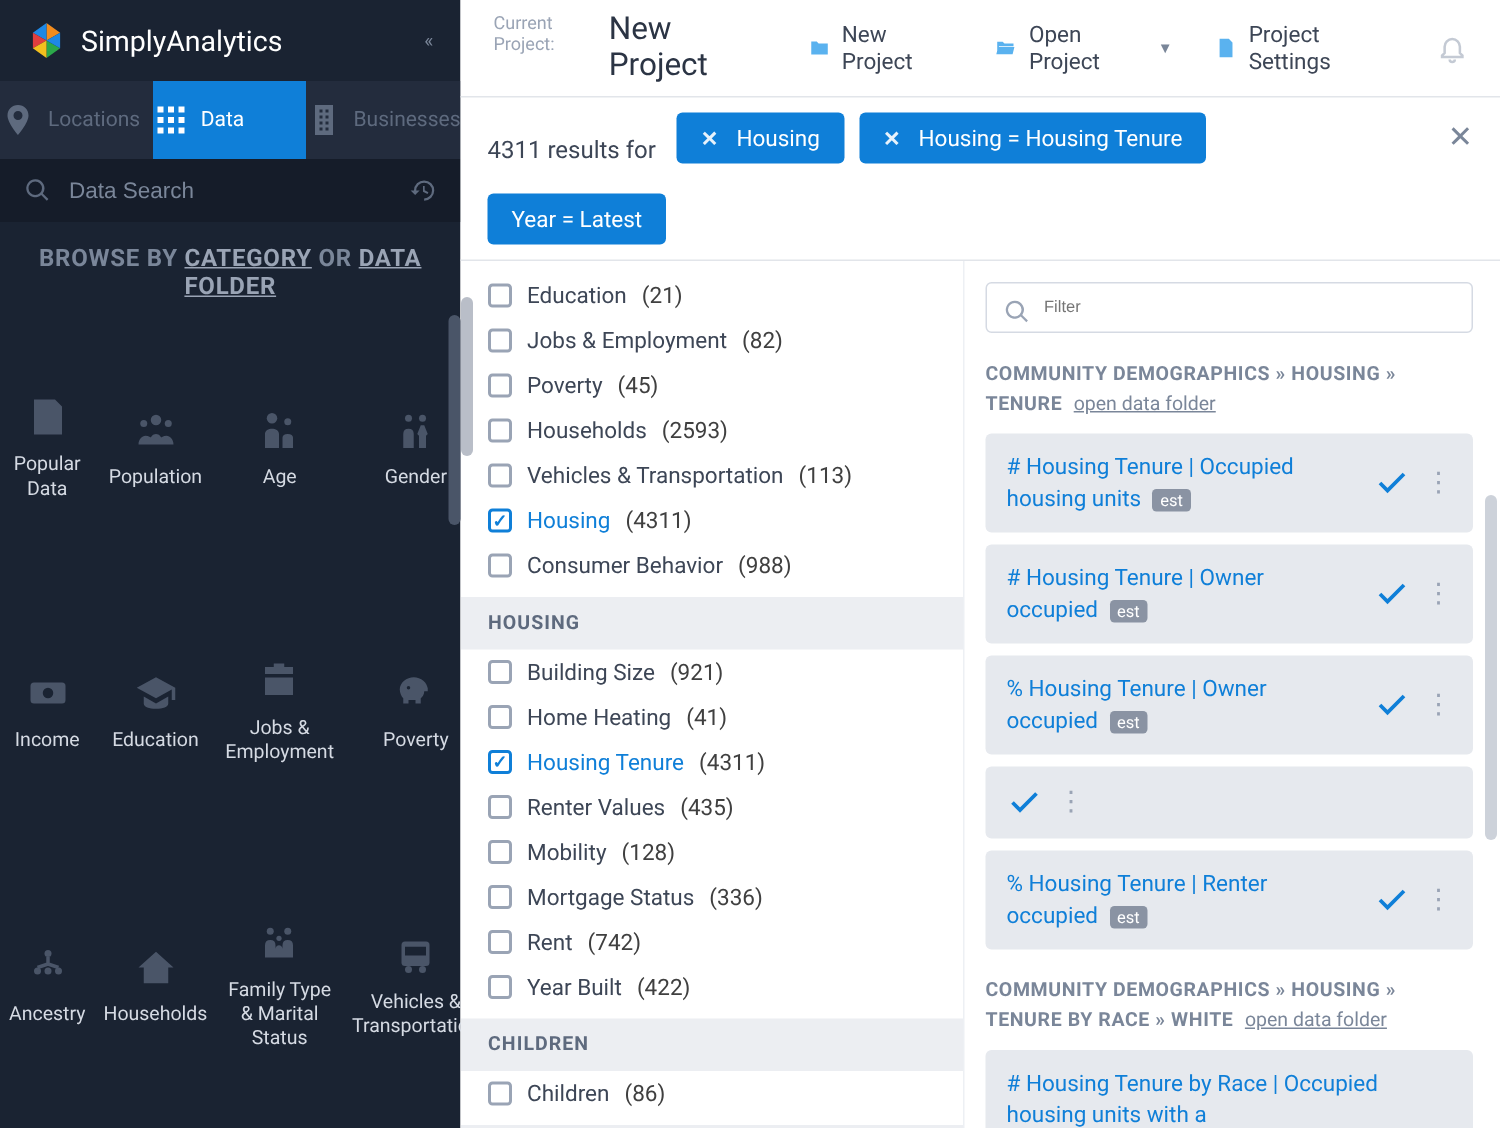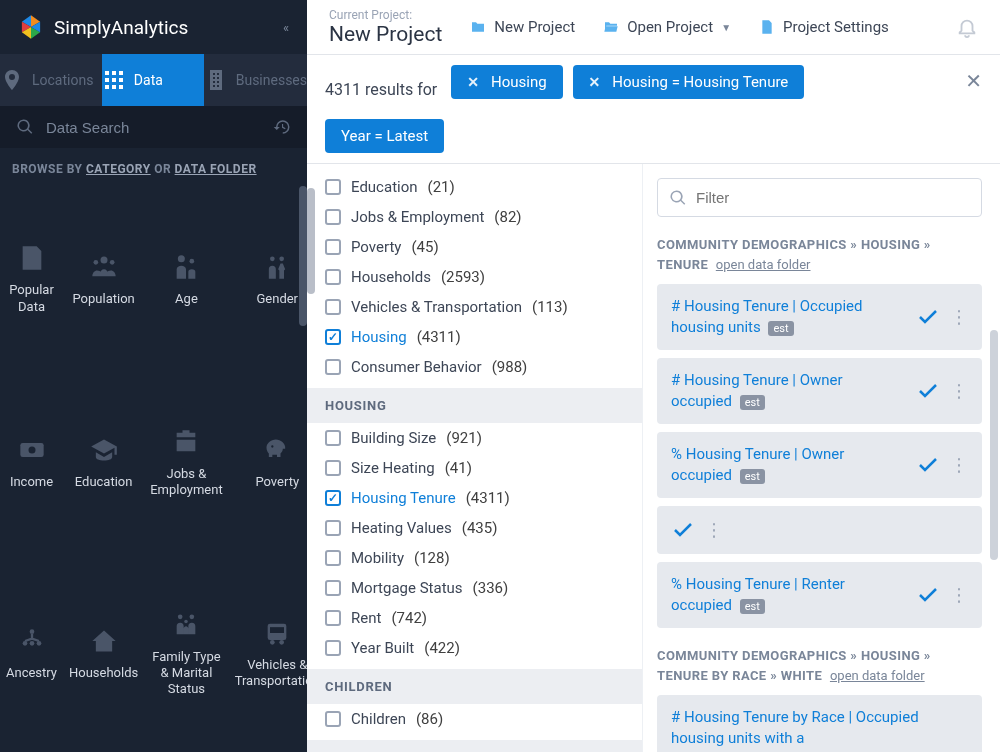--- a/index.html
+++ b/index.html
@@ -11,33 +11,33 @@
 .collapse-icon { margin-left: auto; color: #7a8699; font-size: 13px; cursor: pointer; }
 .nav-tabs { display: flex; background: #232c3d; }
 .nav-tab { flex: 1; display: flex; flex-direction: row; align-items: center; padding: 14px 0; color: #5e6a7e; cursor: pointer; gap: 8px; font-size: 14px; }
 .nav-tab.active { background: #0f7fd8; color: #fff; }
 .nav-tab svg { width: 24px; height: 24px; }
 .search-row { display: flex; align-items: center; padding: 12px 16px; background: #151c29; gap: 12px; }
 .search-row input { flex: 1; background: transparent; border: none; color: #9aa4b5; font-size: 15px; outline: none; }
 .search-row input::placeholder { color: #7a8699; }
 .search-row svg { width: 18px; height: 18px; fill: #5e6a7e; }
 .history-icon { color: #5e6a7e; cursor: pointer; }
-.browse-by { padding: 14px 12px 10px; font-size: 12px; color: #7a8699; font-weight: 700; letter-spacing: 0.5px; }
+.browse-by { padding: 14px 12px 10px; font-size: 16px; color: #7a8699; font-weight: 700; letter-spacing: 0.5px; text-align: center; }
 .browse-by .u { text-decoration: underline; color: #9aa4b5; cursor: pointer; }
 .cat-grid { display: grid; grid-template-columns: repeat(5, 1fr); gap: 0; padding: 0 0 0 0; overflow-y: auto; position: relative; }
 .cat-cell { display: flex; flex-direction: column; align-items: center; justify-content: center; padding: 18px 6px 14px; cursor: pointer; text-align: center; font-size: 13px; color: #d5dae3; min-height: 88px; gap: 10px; }
 .cat-cell.active { background: #0f7fd8; }
 .cat-cell svg { width: 28px; height: 28px; fill: #4a5568; }
 .cat-cell.active svg { fill: #fff; }
 .cat-label { line-height: 1.25; }
 .sb-thumb { position: absolute; top: 0; right: 0; width: 8px; height: 140px; background: #4a5568; border-radius: 4px; }
 
 .main { flex: 1; display: flex; flex-direction: column; background: #fff; position: relative; height: 752px; }
 .topbar { display: flex; align-items: center; padding: 8px 22px 8px 22px; gap: 28px; border-bottom: 1px solid #e2e5ea; }
-.proj-block { display: flex; flex-direction: column; }
+.proj-block { display: flex; flex-direction: row; }
 .proj-curr { font-size: 12px; color: #9aa4b5; }
 .proj-name { font-size: 21px; color: #2b3444; font-weight: 400; }
 .top-item { display: flex; align-items: center; gap: 8px; color: #3d4656; font-size: 15px; cursor: pointer; }
 .top-item svg { width: 16px; height: 18px; }
 .bell { margin-left: auto; color: #c4cad4; }
 .chev { font-size: 10px; color: #7a8699; }
 
 .filter-bar { display: flex; align-items: center; flex-wrap: wrap; gap: 10px; padding: 10px 18px; border-bottom: 1px solid #e2e5ea; position: relative; }
 .result-count { font-size: 16px; color: #3d4656; margin-right: 4px; margin-top: 15px; }
 .chip { background: #0f7fd8; color: #fff; padding: 8px 16px; border-radius: 4px; display: flex; align-items: center; gap: 12px; font-size: 15px; cursor: pointer; }
@@ -50,21 +50,21 @@
 .check-row { display: flex; align-items: center; gap: 10px; padding: 6px 18px; font-size: 15px; cursor: pointer; }
 .check-row .box { width: 16px; height: 16px; border: 2px solid #9aa4b5; border-radius: 3px; flex-shrink: 0; display: flex; align-items: center; justify-content: center; }
 .check-row.checked .box { border-color: #0f7fd8; }
 .check-row.checked .box::after { content: "✓"; color: #0f7fd8; font-size: 12px; font-weight: 700; }
 .check-row .lbl { color: #3d4656; }
 .check-row.checked .lbl { color: #0f7fd8; }
 .check-row .cnt { color: #404040; }
 .section-hdr { background: #eceef2; padding: 10px 18px; font-size: 13px; font-weight: 700; color: #5e6a7e; letter-spacing: 0.7px; margin-top: 6px; }
 
 .col-right { flex: 1; padding: 14px 18px 0 14px; overflow-y: auto; position: relative; border-left: 1px solid #edf0f4; }
-.filter-input { width: 100%; border: 1px solid #d5dae3; border-radius: 4px; padding: 10px 12px 10px 38px; font-size: 15px; background: #fff; margin-bottom: 18px; }
+.filter-input { width: 100%; border: 1px solid #d5dae3; border-radius: 4px; padding: 10px 12px 10px 38px; font-size: 11px; background: #fff; margin-bottom: 18px; }
 .filter-wrap { position: relative; }
 .filter-wrap svg { position: absolute; left: 12px; top: 11px; width: 18px; height: 18px; fill: #9aa4b5; }
 .crumb { font-size: 13px; color: #7a8699; font-weight: 700; letter-spacing: 0.4px; line-height: 1.5; margin-bottom: 10px; }
 .crumb .open-link { font-weight: 400; text-decoration: underline; letter-spacing: 0; cursor: pointer; margin-left: 4px; text-transform: none; }
 .var-card { background: #e6e9ee; border-radius: 4px; padding: 12px 14px; margin-bottom: 8px; display: flex; align-items: center; gap: 10px; cursor: pointer; }
 .var-text { flex: 1; color: #0f7fd8; font-size: 15px; line-height: 1.4; }
 .est { background: #8a93a3; color: #fff; font-size: 11px; padding: 1px 5px; border-radius: 3px; margin-left: 4px; }
 .check-blue { width: 24px; height: 24px; color: #0f7fd8; flex-shrink: 0; }
 .dots { color: #9aa4b5; font-size: 18px; flex-shrink: 0; cursor: pointer; line-height: 0.6; }
 .main-scroll { position: absolute; right: 2px; top: 330px; width: 8px; height: 230px; background: #cdd2da; border-radius: 4px; }
@@ -330,31 +330,31 @@
         </div>
       <div class="section-hdr">HOUSING</div>
       <div id="housing-filters">
           <div class="check-row">
             <span class="box"></span>
             <span class="lbl">Building Size</span> 
             <span class="cnt">(921)</span>
           </div>
           <div class="check-row">
             <span class="box"></span>
-            <span class="lbl">Size Heating</span> 
+            <span class="lbl">Home Heating</span> 
             <span class="cnt">(41)</span>
           </div>
           <div class="check-row checked">
             <span class="box"></span>
             <span class="lbl">Housing Tenure</span> 
             <span class="cnt">(4311)</span>
           </div>
           <div class="check-row">
             <span class="box"></span>
-            <span class="lbl">Heating Values</span> 
+            <span class="lbl">Renter Values</span> 
             <span class="cnt">(435)</span>
           </div>
           <div class="check-row">
             <span class="box"></span>
             <span class="lbl">Mobility</span> 
             <span class="cnt">(128)</span>
           </div>
           <div class="check-row">
             <span class="box"></span>
             <span class="lbl">Mortgage Status</span> 

